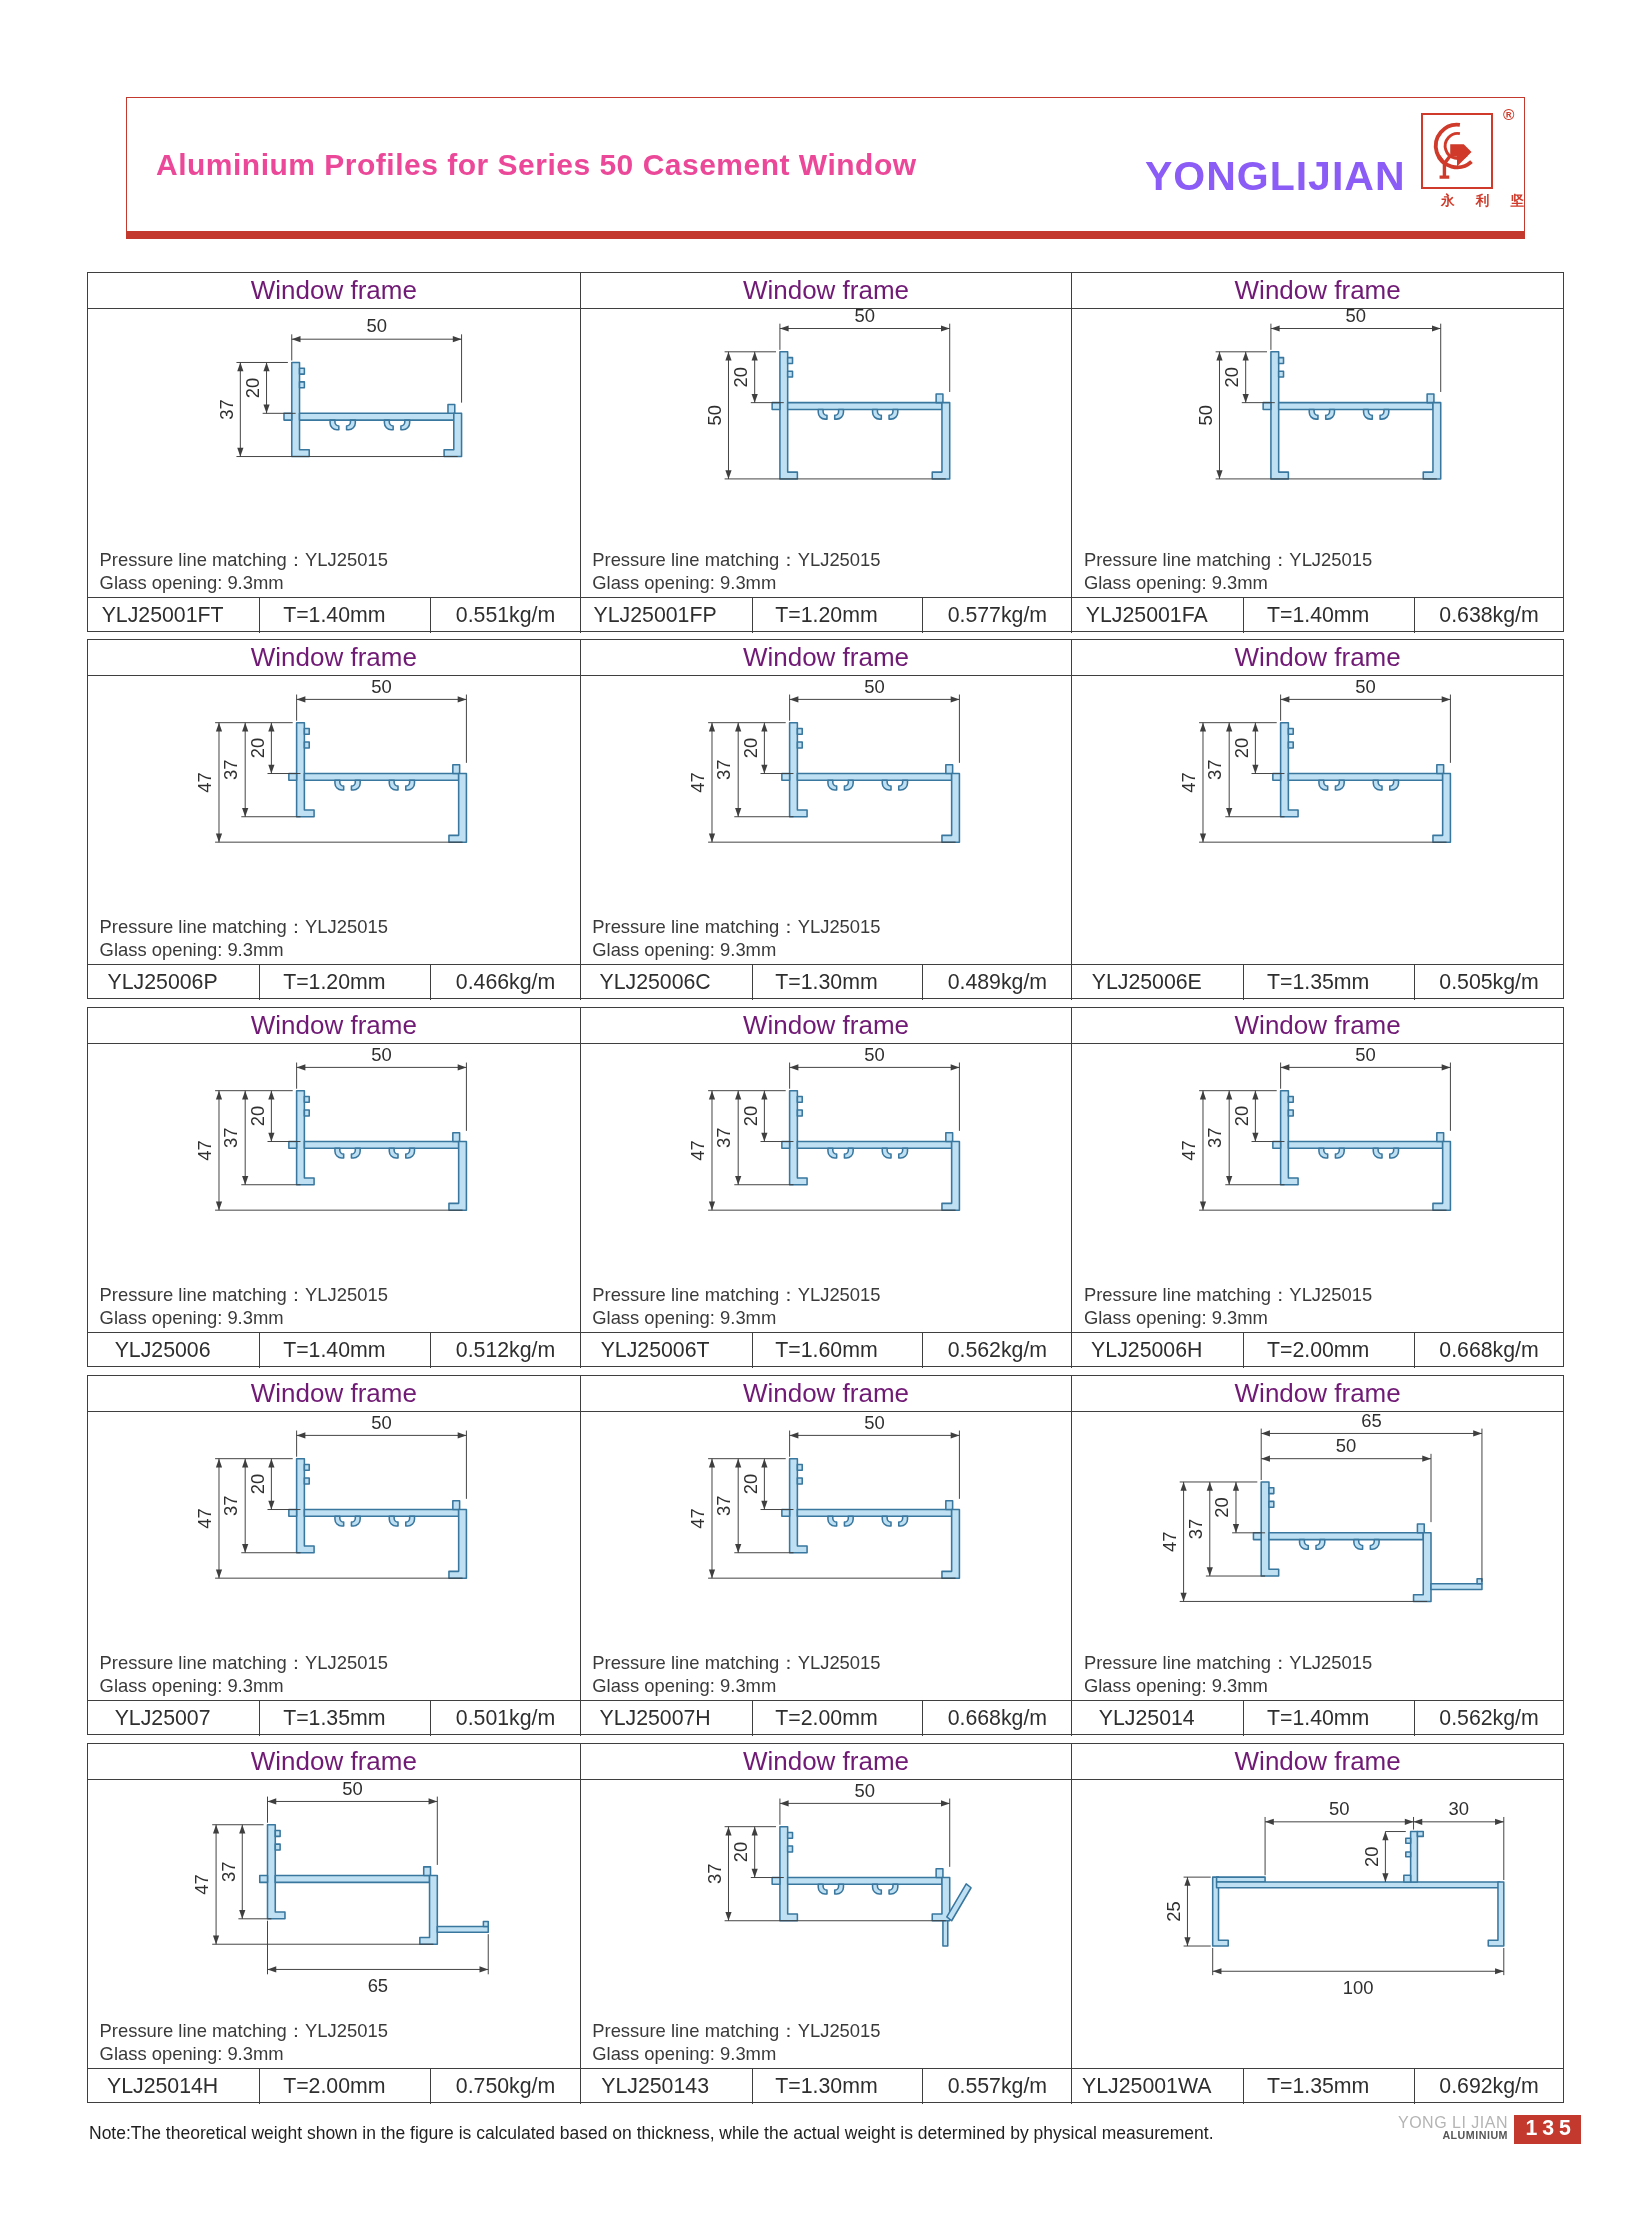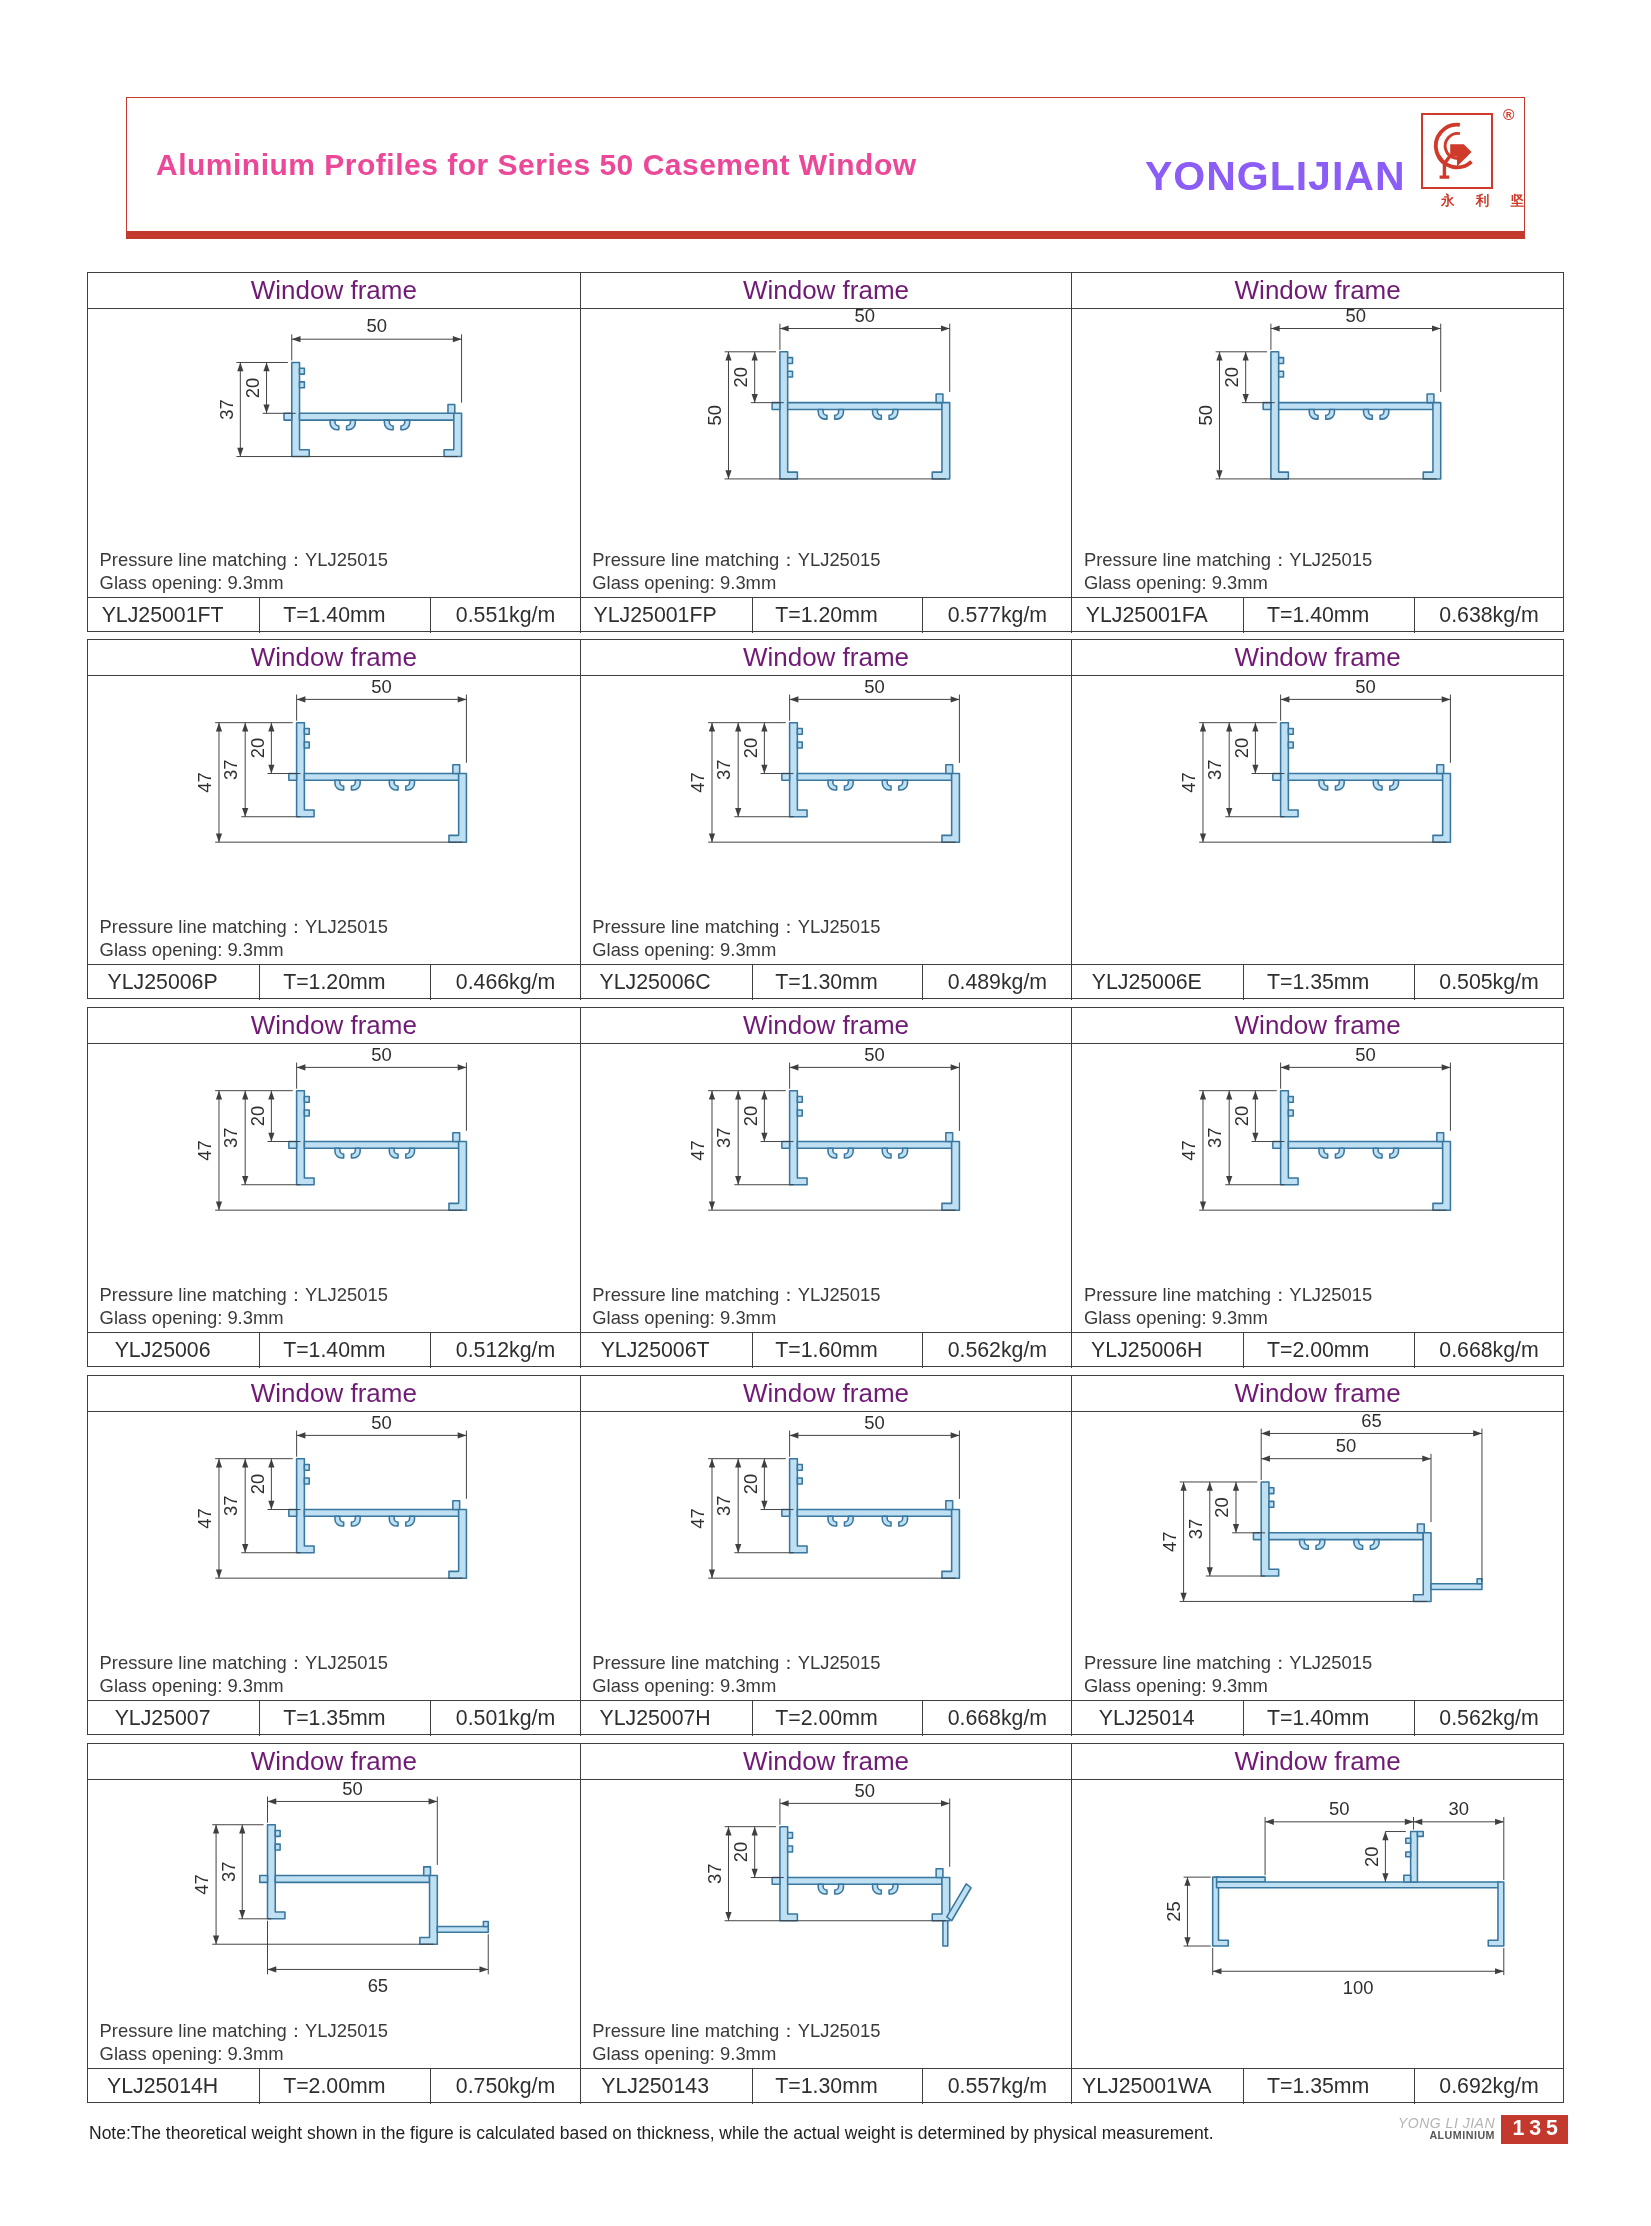--- a/index.html
+++ b/index.html
@@ -38,21 +38,21 @@
     font-size:18.4px;color:#3a3a3a;line-height:23px;
     display:flex;flex-direction:column;justify-content:flex-end;white-space:nowrap;
   }
   .cell-footer{height:36px;flex:none;box-sizing:border-box;border-top:1.5px solid #3f3f3f;display:grid;grid-template-columns:1fr 1fr 1fr;gap:22px;}
   .cf{display:flex;align-items:center;justify-content:center;font-size:21.3px;color:#2e2e2e;white-space:nowrap;}
   .cf + .cf{border-left:1.5px solid #3f3f3f;}
   
   .note{position:absolute;left:89px;top:2123px;font-size:17.5px;color:#1f1f1f;}
   .brandbox{position:absolute;left:1398px;top:2115px;display:flex;align-items:flex-start;}
   .brandlines{text-align:right;line-height:12.6px;margin-right:5.8px;margin-top:1.9px;}
-  .brandline1{font-size:14px;color:#b4b4b4;letter-spacing:0.5px;font-style:italic;}
+  .brandline1{font-size:16px;color:#b4b4b4;letter-spacing:0.5px;}
   .brandline2{font-size:10.7px;color:#565656;font-weight:bold;letter-spacing:0.5px;}
   .badge{background:#c4392e;color:#ffffff;font-size:21.3px;font-weight:bold;letter-spacing:4.9px;padding:1px 5.8px 2.9px 11.6px;}
 </style>
 </head>
 <body>
 
 <div class="header-box">
   <div class="page-title">Aluminium Profiles for Series 50 Casement Window</div>
   <div class="logo">
     <div class="brand-text">YONGLIJIAN</div>

